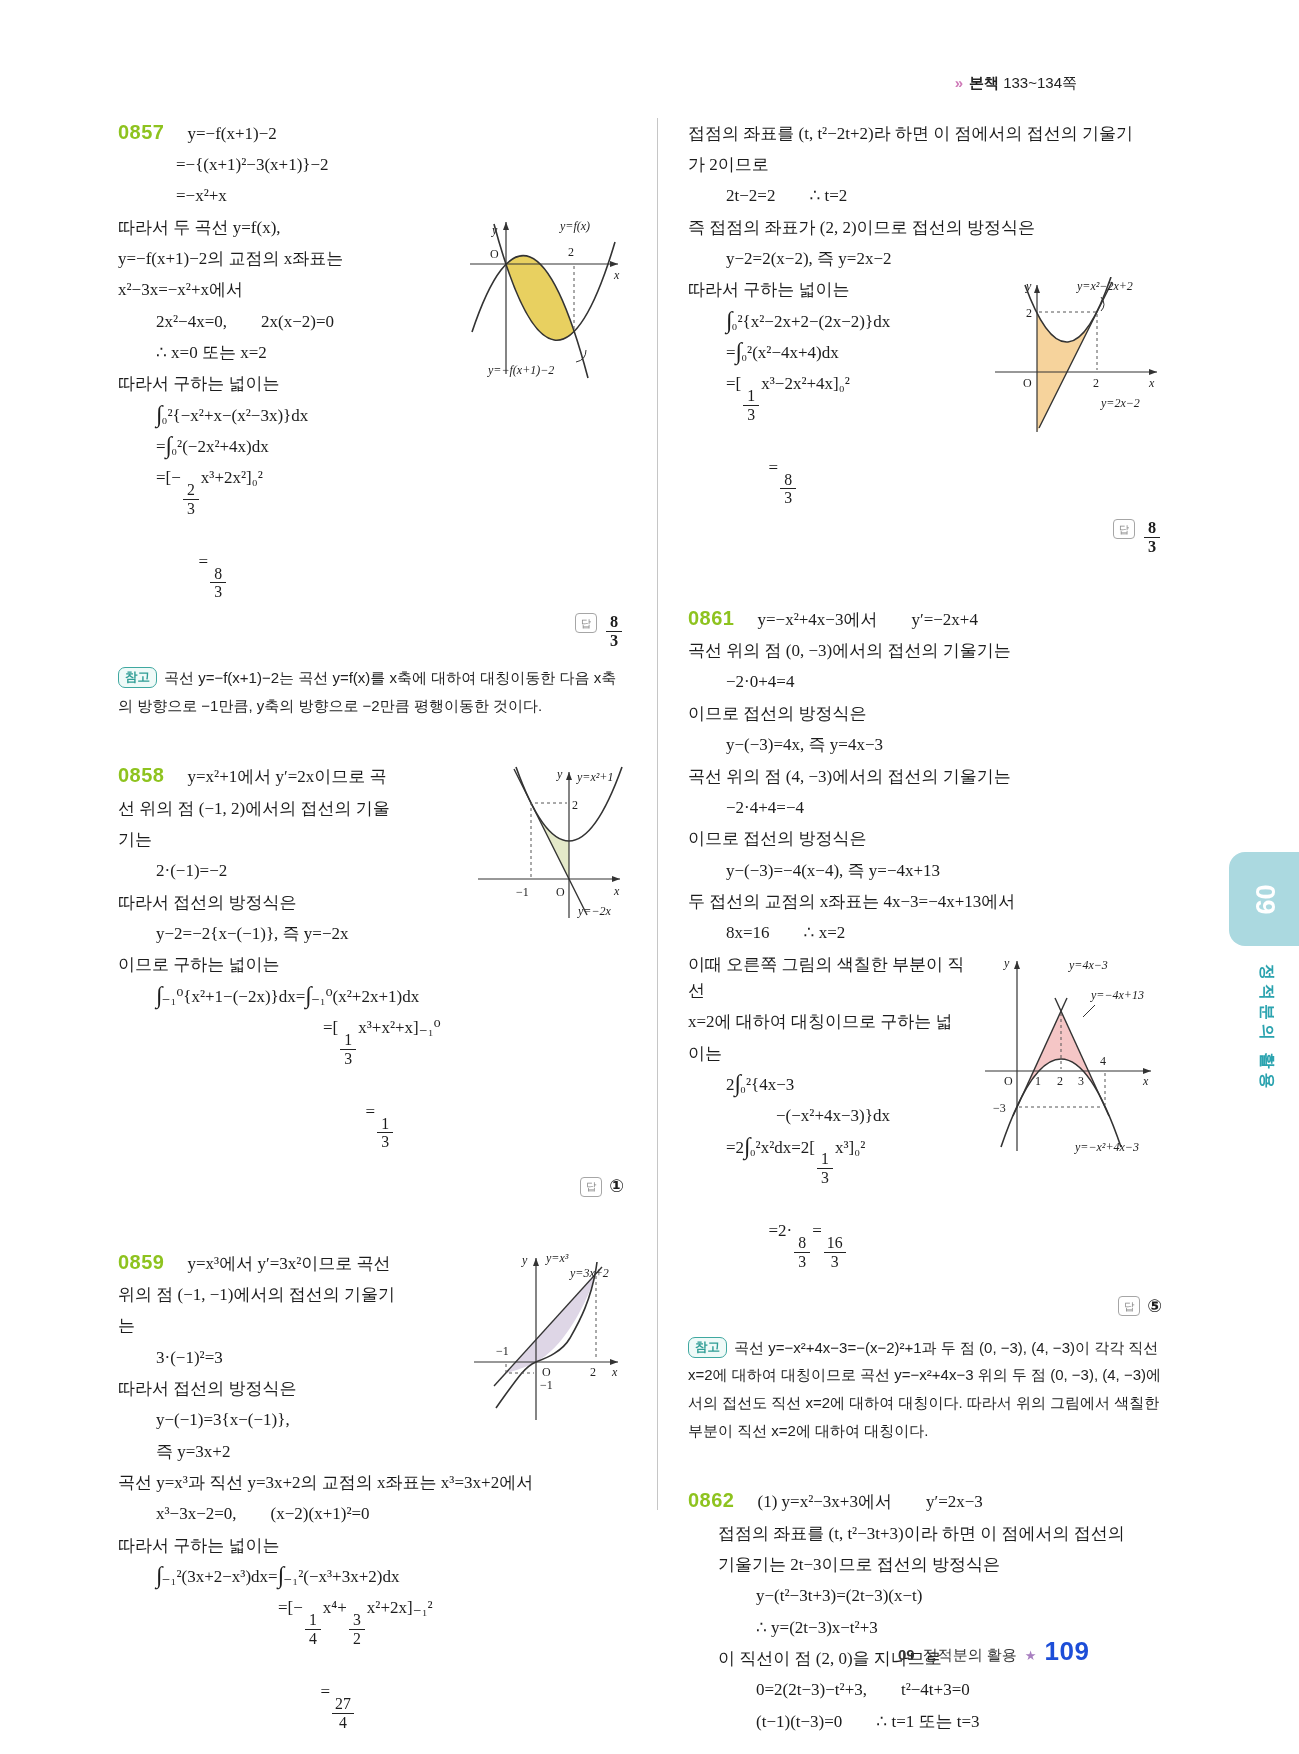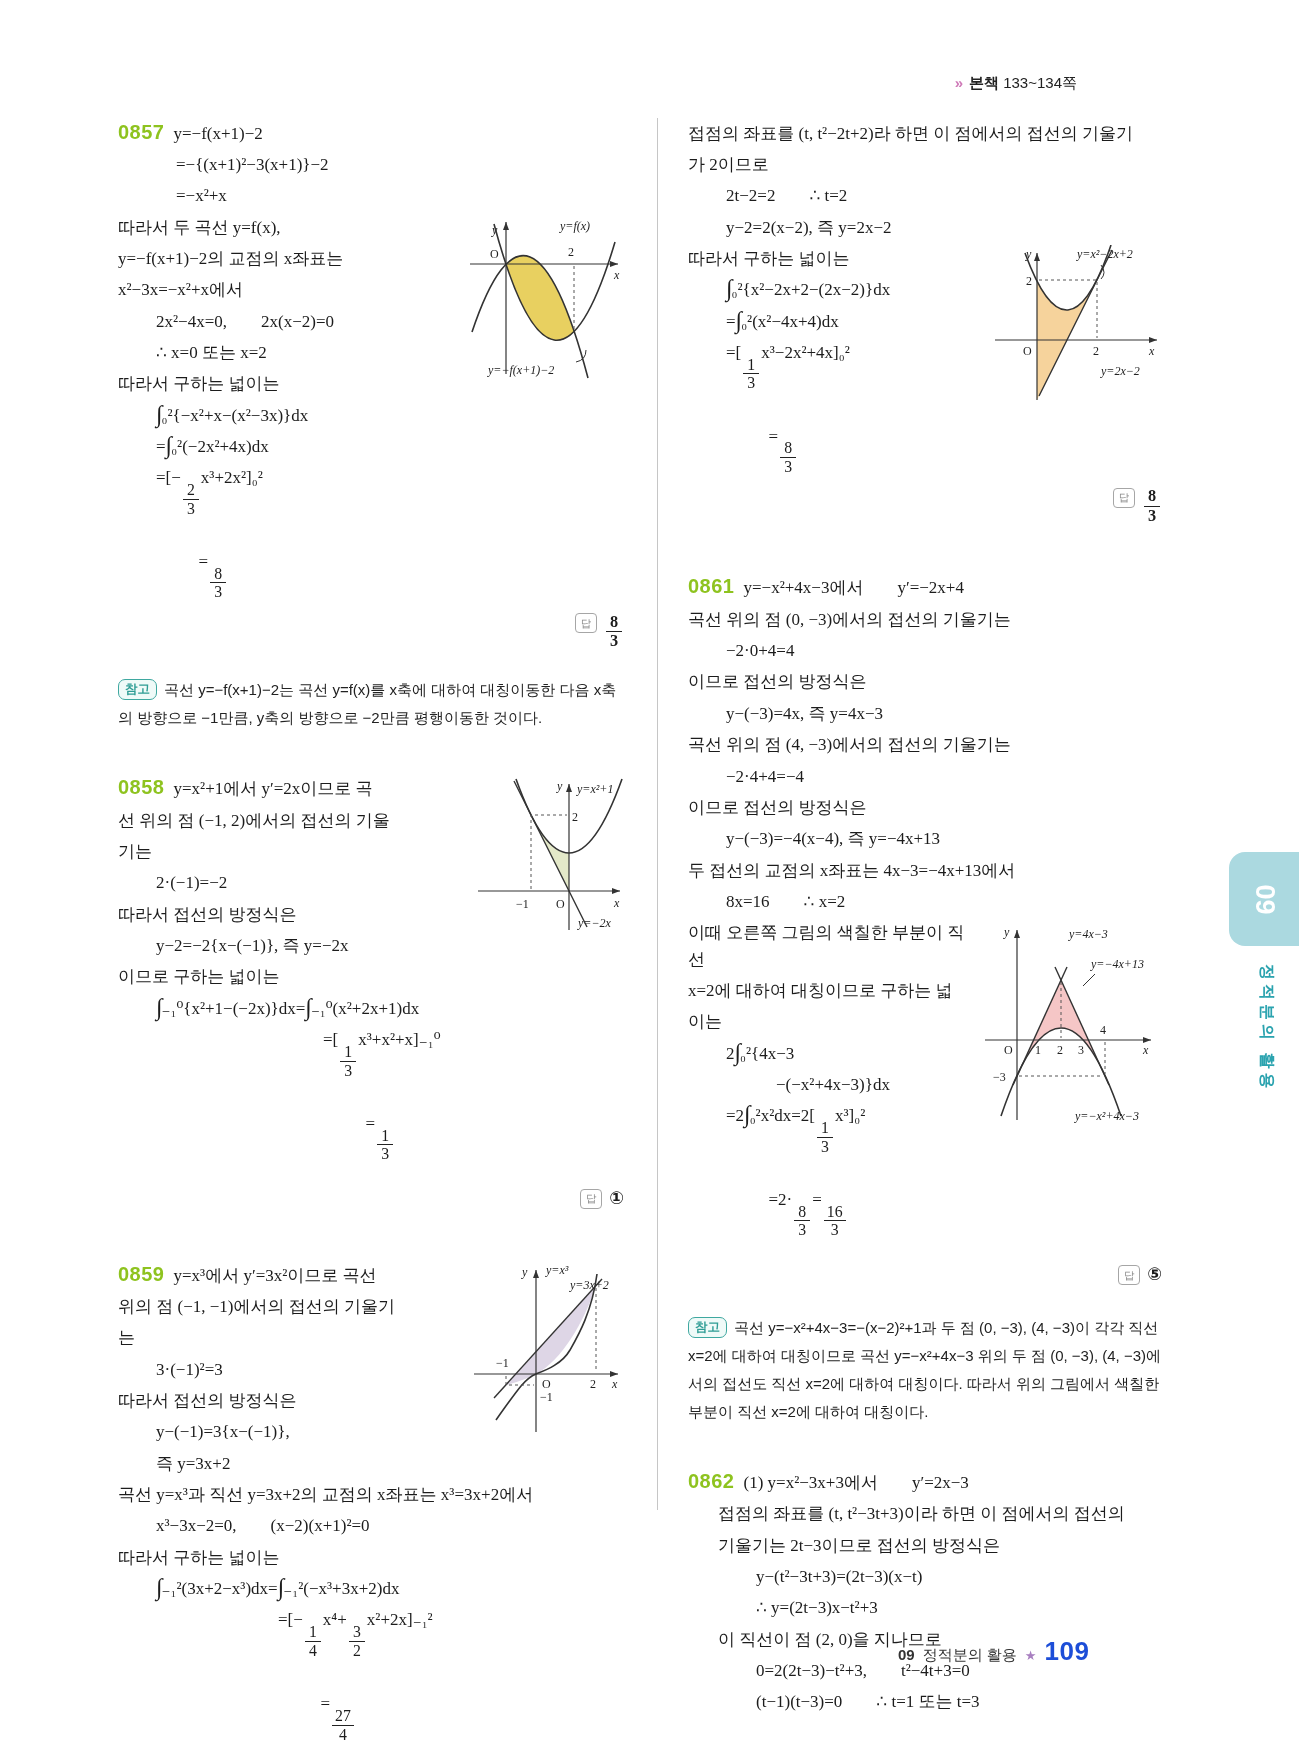--- a/index.html
+++ b/index.html
@@ -10,31 +10,31 @@
   .header{position:absolute;top:74px;right:222px;font-size:15px;color:#222;white-space:pre}
   .hmark{color:#cf7ab8;font-weight:700;margin-right:6px}
   .hbold{font-weight:700}
   
   .cols{display:flex;margin-top:44px}
   .col-left{width:508px}
   .col-right{width:476px;margin-left:62px}
   .divider{position:absolute;left:657px;top:118px;height:1392px;border-left:1px solid #c6c6c6}
   
   .prob{margin-bottom:42px;overflow:hidden}
-  .phead{display:flex;gap:9px;align-items:baseline}
+  .phead{display:flex;gap:23px;align-items:baseline}
   .pnum{color:#8ec31f;font-family:"Liberation Sans",sans-serif;font-weight:700;font-size:20px;letter-spacing:.5px;flex:0 0 auto}
   .ln,.pfirst{font-family:"Liberation Serif","DejaVu Serif",serif;font-size:17px;line-height:1.55;
       padding:2.5px 0;white-space:pre-wrap;color:#1c1c1c}
   .i1{padding-left:38px}
   .ie{padding-left:58px}
   .i2{padding-left:88px}
   .i3{padding-left:205px}
   .i4{padding-left:160px}
   .sublines{padding-left:30px}
-  .note{margin-top:20px;font-family:"Liberation Sans",sans-serif;font-size:15px;line-height:1.85;color:#222}
+  .note{margin-top:8px;font-family:"Liberation Sans",sans-serif;font-size:15px;line-height:1.85;color:#222}
   .badge{display:inline-block;border:1.2px solid #3fa8a0;color:#2f9d95;background:#effaf8;border-radius:7px;
       font-size:12.5px;padding:0 6px;line-height:19px;margin-right:7px;font-weight:700;vertical-align:2px;
       font-family:"Liberation Sans",sans-serif}
   .ansrow{position:relative}
   .ans{position:absolute;right:2px;bottom:6px;display:inline-flex;align-items:center;gap:7px}
   .ansbox{width:20px;height:18px;border:1.4px solid #a6a6a6;border-radius:4px;color:#8a8a8a;font-size:10.5px;
       display:inline-flex;align-items:center;justify-content:center;font-family:"Liberation Sans",sans-serif;background:#fff}
   .ansval{font-family:"Liberation Serif","DejaVu Sans",serif;font-size:17.5px;font-weight:600;white-space:pre}
   .int{font-size:140%;vertical-align:-5%;letter-spacing:-1px;line-height:1}
   .fr{display:inline-flex;flex-direction:column;text-align:center;vertical-align:-0.75em;line-height:1.12;margin:0 2px;font-size:.93em}
@@ -192,20 +192,21 @@
         </div>
       </section>
     </div>
 
     <div class="col-right">
 
       <section class="prob">
         <div class="ln i0 mx">접점의 좌표를 (t, t²−2t+2)라 하면 이 점에서의 접선의 기울기</div>
         <div class="ln i0 mx">가 2이므로</div>
         <div class="ln i1 mx">2t−2=2  ∴ t=2</div>
+        <div class="ln i0 mx">즉 접점의 좌표가 (2, 2)이므로 접선의 방정식은</div>
         <div class="ln i1 mx">y−2=2(x−2), 즉 y=2x−2</div>
         <div class="figr">
           <svg width="175" height="160" viewBox="0 0 175 160">
             <path d="M48,35 Q78,95 108,35 L48,155 Z" fill="#f6d39c" stroke="none"></path>
             <line x1="6" y1="95" x2="168" y2="95" stroke="#333" stroke-width="1.2"></line>
             <polygon points="168,95 160,92 160,98" fill="#333"></polygon>
             <line x1="48" y1="155" x2="48" y2="8" stroke="#333" stroke-width="1.2"></line>
             <polygon points="48,8 45,16 51,16" fill="#333"></polygon>
             <path d="M36,8 Q79,126 122,0" fill="none" stroke="#333" stroke-width="1.6"></path>
             <line x1="50" y1="151" x2="123" y2="5" stroke="#333" stroke-width="1.4"></line>

